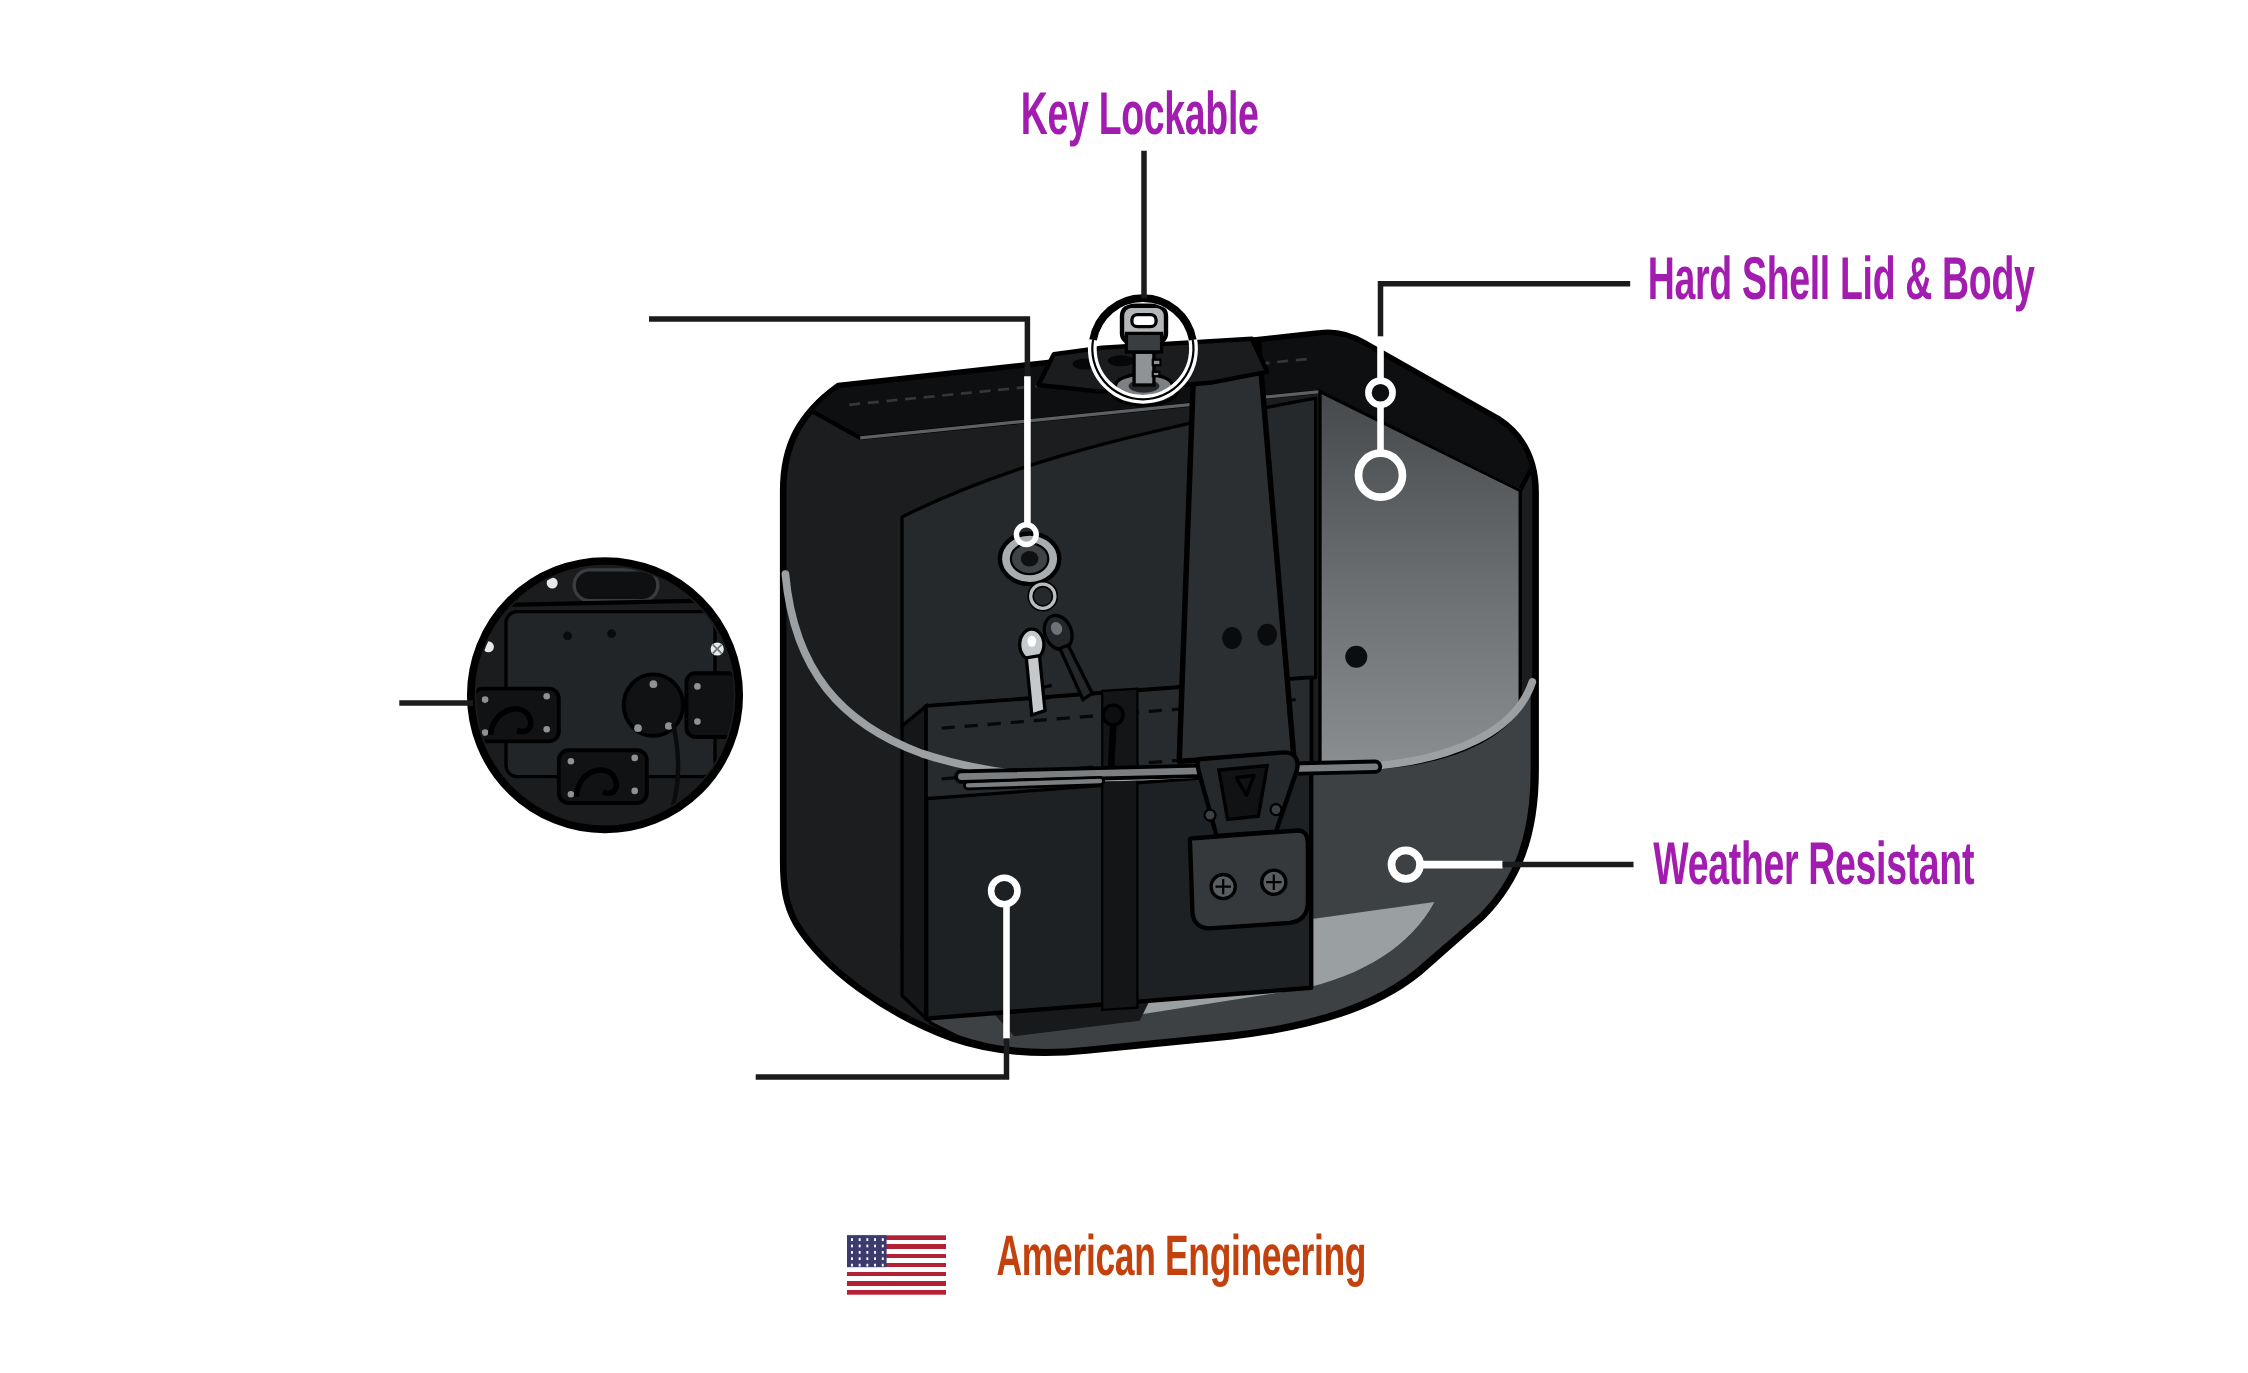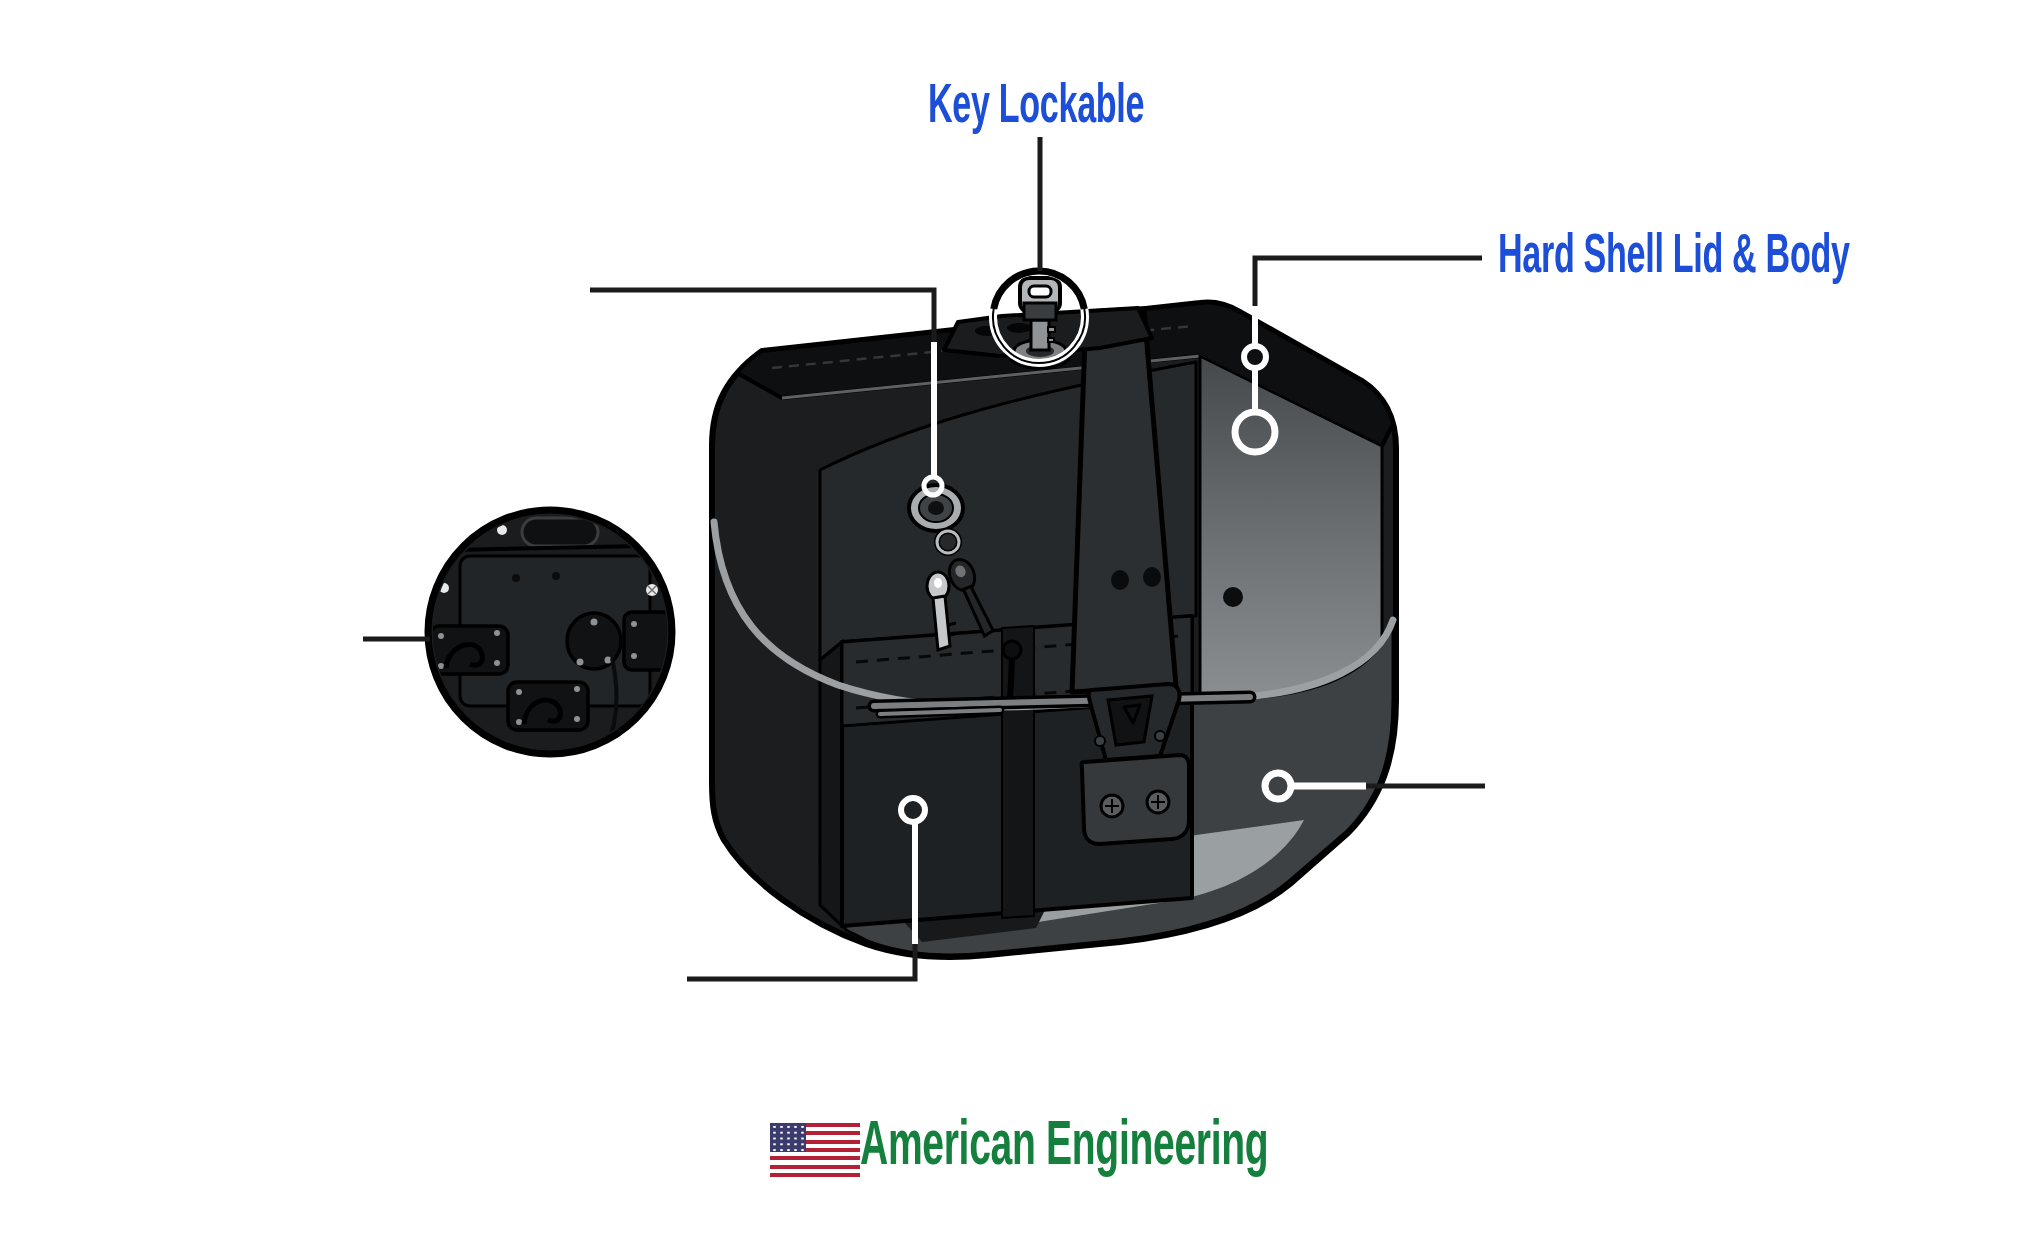--- a/index.html
+++ b/index.html
@@ -1,23 +1,23 @@
 <!DOCTYPE html>
 <html><head>
 <meta charset="utf-8">
 <style>
   html,body{margin:0;padding:0;background:#fff;}
   .stage{position:relative;width:2044px;height:1248px;background:#ffffff;overflow:hidden;
          font-family:"Liberation Sans", sans-serif;}
   .art{position:absolute;left:0;top:0;width:2044px;height:1248px;}
-  .callout{position:absolute;font-weight:700;font-size:55px;line-height:55px;color:#1d4ed8;white-space:nowrap;}
+  .callout{position:absolute;font-weight:700;font-size:55px;line-height:55px;color:#a21caf;white-space:nowrap;}
   .cond{display:inline-block;transform:scaleX(0.62);transform-origin:0 50%;white-space:nowrap;letter-spacing:-0.5px;}
   .cond2{display:inline-block;transform:scaleX(0.62);transform-origin:0 0;white-space:nowrap;letter-spacing:-0.5px;}
   .two-line{line-height:50px;}
-  .footer-label{position:absolute;left:860px;top:1115px;font-weight:700;font-size:63px;line-height:55px;color:#15803d;}
+  .footer-label{position:absolute;left:906px;top:1115px;font-weight:700;font-size:52px;line-height:55px;color:#c2410c;}
   .flag{position:absolute;left:770px;top:1123px;width:90px;height:54px;
         background:repeating-linear-gradient(to bottom,#B22234 0 4.154px,#ffffff 4.154px 8.308px);}
   .flag .canton{position:absolute;left:0;top:0;width:36px;height:29px;background:#3C3B6E;
         background-image:radial-gradient(circle,#ffffff 1.05px,rgba(255,255,255,0) 1.3px);
         background-size:7px 5.8px;background-position:1px 1px;}
 </style>
 </head>
 <body>
 
 <div class="stage">
@@ -221,20 +221,23 @@
   <div class="callout" style="left:928px;top:76px">
     <span class="cond">Key Lockable</span>
   </div>
 
 
   <div class="callout" style="left:1498px;top:226px">
     <span class="cond">Hard Shell Lid &amp; Body</span>
   </div>
 
 
+  <div class="callout" style="left:1503px;top:758px">
+    <span class="cond">Weather Resistant</span>
+  </div>
 
 
   <div class="flag">
     <div class="canton"></div>
   </div>
   <div class="footer-label">
     <span class="cond">American Engineering</span>
   </div>
 
 </div>

